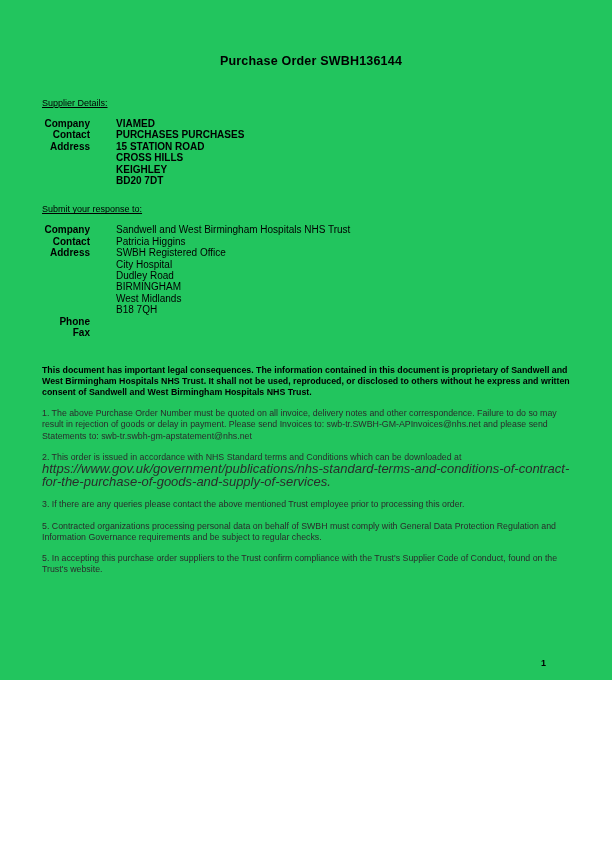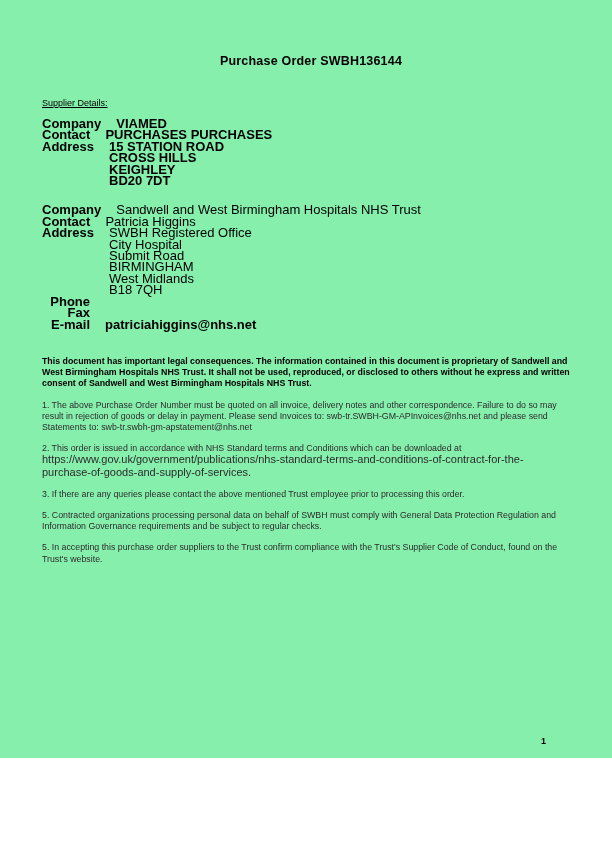--- a/index.html
+++ b/index.html
@@ -7,67 +7,67 @@
   body {
     width: 612px;
     height: 857px;
     font-family: "Liberation Sans", "DejaVu Sans", sans-serif;
     color: #000;
     overflow: hidden;
   }
   .page {
     position: relative;
     width: 612px;
-    height: 758px;
-    background: #86efac;
+    height: 680px;
+    background: #22c55e;
     padding: 54px 32px 0 42px;
   }
   .title {
     font-size: 12.5px;
     font-weight: 700;
     text-align: center;
     letter-spacing: 0.2px;
     margin-bottom: 30px;
   }
   .section-heading {
     font-size: 9px;
     text-decoration: underline;
     margin-bottom: 10px;
   }
   .fields {
-    font-size: 13px;
+    font-size: 10px;
     line-height: 11.4px;
   }
   .field-row { display: flex; }
   .field-label {
     flex: 0 0 48px;
     text-align: right;
     font-weight: 700;
   }
   .field-value {
-    margin-left: 15px;
+    margin-left: 26px;
     white-space: pre-line;
   }
   .supplier-block { margin-bottom: 18px; }
   .supplier-block .field-value { font-weight: 700; }
   .submit-block { margin-bottom: 26px; }
   .field-value.email { font-weight: 700; }
   .para {
     font-size: 8.8px;
     line-height: 11.2px;
     color: #2b2b2b;
     margin-bottom: 10px;
     max-width: 528px;
   }
   .para.bold {
     color: #000;
     font-weight: 700;
   }
   .legal-notice { }
-  .small-url { font-size: 11px; }
+  .small-url { font-size: 13px; font-style: italic; }
   .agreement { margin-top: 34px; }
   .page-number {
     position: absolute;
     right: 66px;
     bottom: 12px;
     font-size: 9px;
     font-weight: 700;
   }
 </style>
 </head>
@@ -92,49 +92,46 @@
         <div class="field-label">Address</div>
         <div class="field-value">15 STATION ROAD
 CROSS HILLS
 KEIGHLEY
 BD20 7DT</div>
       </div>
     </div>
   </section>
 
   <section class="submit-block">
+    <div class="section-heading">Submit your response to:</div>
     <div class="fields">
       <div class="field-row">
         <div class="field-label">Company</div>
         <div class="field-value">Sandwell and West Birmingham Hospitals NHS Trust</div>
       </div>
       <div class="field-row">
         <div class="field-label">Contact</div>
         <div class="field-value">Patricia Higgins</div>
       </div>
       <div class="field-row">
         <div class="field-label">Address</div>
         <div class="field-value">SWBH Registered Office
 City Hospital
-Submit Road
+Dudley Road
 BIRMINGHAM
 West Midlands
 B18 7QH</div>
       </div>
       <div class="field-row">
         <div class="field-label">Phone</div>
         <div class="field-value"></div>
       </div>
       <div class="field-row">
         <div class="field-label">Fax</div>
         <div class="field-value"></div>
-      </div>
-      <div class="field-row">
-        <div class="field-label">E-mail</div>
-        <div class="field-value email">patriciahiggins@nhs.net</div>
       </div>
     </div>
   </section>
 
   <p class="para bold legal-notice">This document has important legal consequences. The information contained in this document is proprietary of Sandwell and West Birmingham Hospitals NHS Trust. It shall not be used, reproduced, or disclosed to others without he express and written consent of Sandwell and West Birmingham Hospitals NHS Trust.</p>
 
   <p class="para">1. The above Purchase Order Number must be quoted on all invoice, delivery notes and other correspondence. Failure to do so may result in rejection of goods or delay in payment.  Please send Invoices to: swb-tr.SWBH-GM-APInvoices@nhs.net and please send Statements to: swb-tr.swbh-gm-apstatement@nhs.net</p>
 
   <p class="para"><span>2. This order is issued in accordance with NHS Standard terms and Conditions which can be downloaded at </span><span class="small-url">https://www.gov.uk/government/publications/nhs-standard-terms-and-conditions-of-contract-for-the-purchase-of-goods-and-supply-of-services.</span></p>
 

